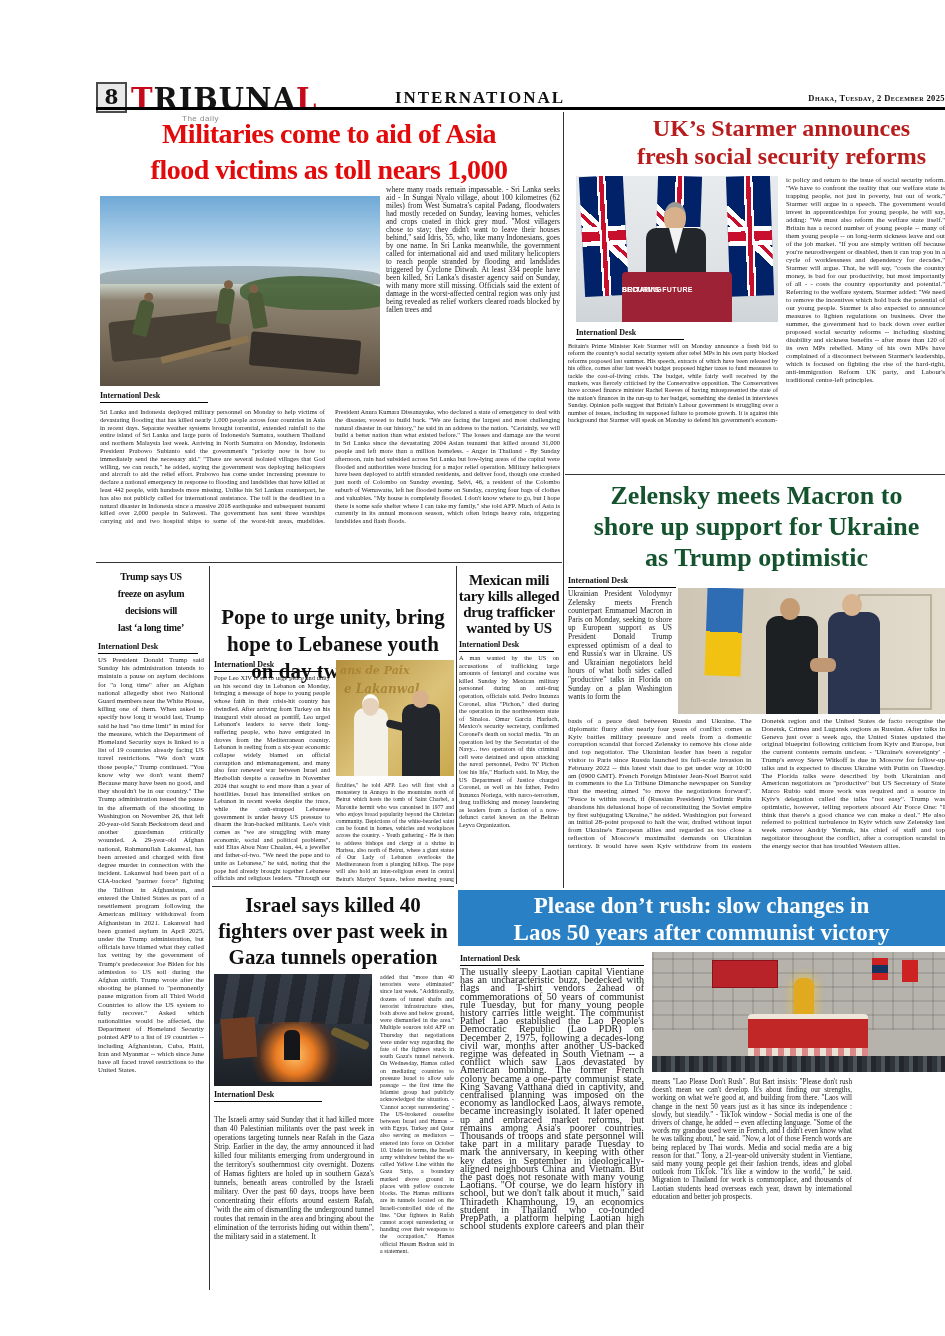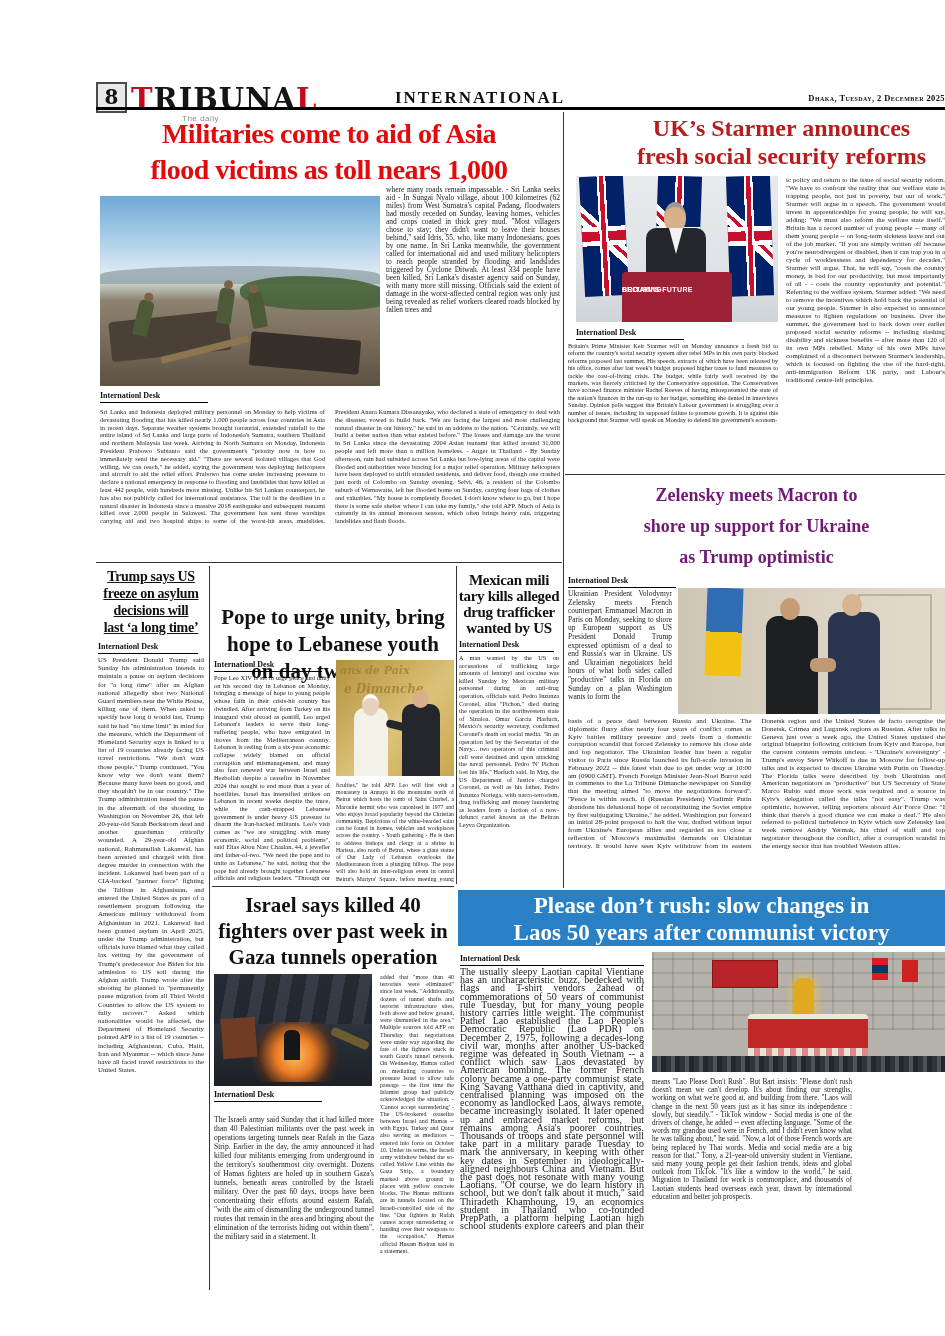--- a/index.html
+++ b/index.html
@@ -14,22 +14,22 @@
   .dateline{position:absolute;left:640px;top:93px;width:305px;text-align:right;font:bold 8.5px "Liberation Serif",serif;font-variant:small-caps;letter-spacing:.4px;}
   .hdr-rule{position:absolute;left:96px;top:107px;width:849px;height:3px;background:#000;}
   
   .vline{position:absolute;width:1px;background:#333;}
   .hline{position:absolute;height:1px;background:#333;}
   
   .hlwrap{position:absolute;text-align:center;font-weight:bold;}
   .hl{white-space:nowrap;}
   .flood-hl{left:96px;top:116px;width:466px;font-size:28px;line-height:36px;color:#e20a0a;letter-spacing:-.5px;}
   .starmer-hl{left:593px;top:114px;width:377px;font-size:24px;line-height:28px;color:#b91c1c;}
-  .zel-hl{left:568px;top:480px;width:377px;font-size:18px;line-height:31px;color:#701a75;}
-  .trump-hl{left:96px;top:568px;width:110px;font-size:14px;line-height:17px;letter-spacing:-.3px;text-decoration:underline;}
+  .zel-hl{left:568px;top:480px;width:377px;font-size:26px;line-height:31px;color:#14532d;}
+  .trump-hl{left:96px;top:568px;width:110px;font-size:10px;line-height:17px;letter-spacing:-.3px;}
   .pope-hl{left:212px;top:572px;width:242px;font-size:21px;line-height:27px;margin-top:32px;}
   .mex-hl{left:458px;top:572px;width:102px;font-size:15px;line-height:16px;letter-spacing:-.3px;}
   .isr-hl{left:212px;top:892px;width:242px;font-size:21px;line-height:26px;}
   .laos-banner{left:458px;top:890px;width:487px;height:56px;background:#2980c4;color:#fff;font-size:23px;line-height:27px;padding-top:2px;box-sizing:border-box;}
   
   .desk{position:absolute;font:bold 8px "Liberation Serif",serif;border-bottom:1.5px solid #000;padding-bottom:2px;}
   
   .body{position:absolute;font-family:"Liberation Serif",serif;text-align:justify;overflow:hidden;color:#1a1a1a;}
   .flood-side{left:386px;top:186px;width:174px;height:216px;font-size:7.5px;line-height:8px;}
   .flood-bottom{left:100px;top:408px;width:460px;height:150px;font-size:6.5px;line-height:7.8px;column-count:2;column-gap:10px;}
@@ -189,21 +189,21 @@
 
   <div class="hlwrap pope-hl">
     <div class="hl">Pope to urge unity, bring</div>
     <div class="hl">hope to Lebanese youth</div>
     <div class="hl">on day two of visit</div>
   </div>
   <div class="desk" style="left:214px;top:660px;width:108px;">Internationl Desk</div>
   <div class="body pope-left">Pope Leo XIV is set to urge peace and unity on his second day in Lebanon on Monday, bringing a message of hope to young people whose faith in their crisis-hit country has dwindled. After arriving from Turkey on his inaugural visit abroad as pontiff, Leo urged Lebanon's leaders to serve their long-suffering people, who have emigrated in droves from the Mediterranean country. Lebanon is reeling from a six-year economic collapse widely blamed on official corruption and mismanagement, and many also fear renewed war between Israel and Hezbollah despite a ceasefire in November 2024 that sought to end more than a year of hostilities. Israel has intensified strikes on Lebanon in recent weeks despite the truce, while the cash-strapped Lebanese government is under heavy US pressure to disarm the Iran-backed militants. Leo's visit comes as "we are struggling with many economic, social and political problems", said Elias Abou Nasr Chaalan, 44, a jeweller and father-of-two. "We need the pope and to unite as Lebanese," he said, noting that the pope had already brought together Lebanese officials and religious leaders. "Through our unity, we can overcome all dif-</div>
   <div class="photo pope-photo">
     <div class="pp-text">ans de Paix</div>
-    <div class="pp-text2">e Dimanche</div>
+    <div class="pp-text2">e Lakanwal</div>
     <div class="pp-pope"></div>
     <div class="pp-popehead"></div>
     <div class="pp-man"></div>
     <div class="pp-manhead"></div>
     <div class="pp-arm"></div>
   </div>
   <div class="body pope-right">ficulties," he told AFP. Leo will first visit a monastery in Annaya in the mountains north of Beirut which hosts the tomb of Saint Charbel, a Maronite hermit who was canonised in 1977 and who enjoys broad popularity beyond the Christian community. Depictions of the white-bearded saint can be found in homes, vehicles and workplaces across the country. - Youth gathering - He is then to address bishops and clergy at a shrine in Harissa, also north of Beirut, where a giant statue of Our Lady of Lebanon overlooks the Mediterranean from a plunging hilltop. The pope will also hold an inter-religious event in central Beirut's Martyrs' Square, before meeting young people at the patriarchate of Lebanon's Maronite church in Bkerke, outside the capital.</div>
 
   <div class="hlwrap mex-hl">
     <div class="hl">Mexican mili</div>

